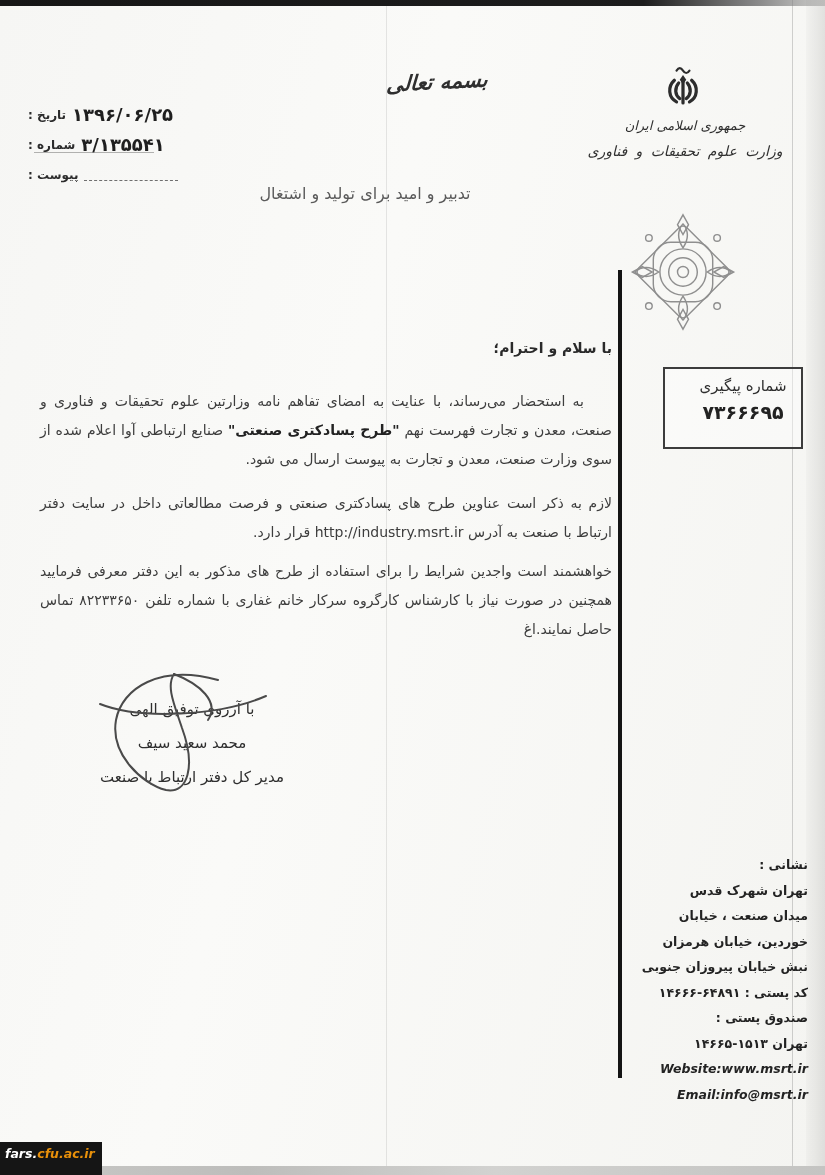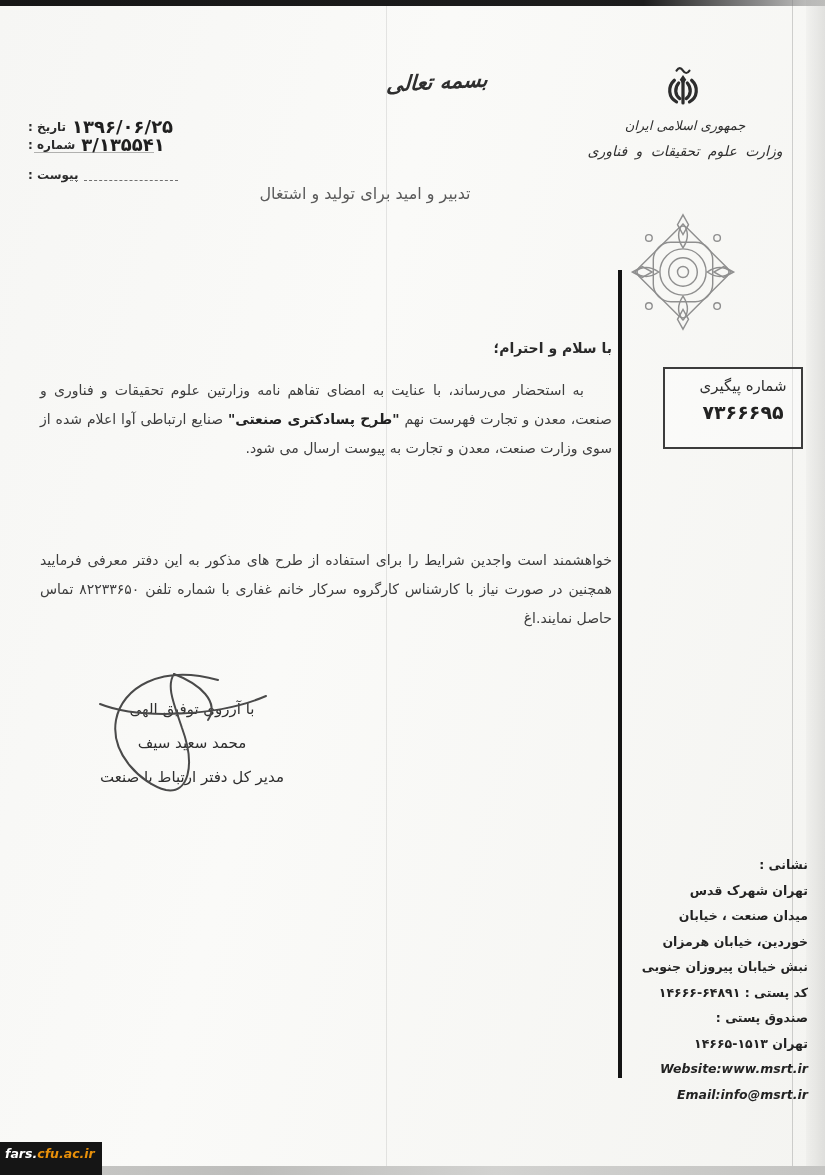--- a/index.html
+++ b/index.html
@@ -20,38 +20,38 @@
   .right-shadow{left:806px;top:0;width:19px;height:1175px;background:linear-gradient(to right,rgba(0,0,0,.02),rgba(0,0,0,.09));}
   
   .besmellah{left:362px;top:70px;width:150px;text-align:center;font-size:21px;font-weight:bold;font-style:italic;color:#2f2f2f;transform:rotate(-3deg) skewX(-6deg);}
   .emblem{left:656px;top:62px;width:54px;height:56px;}
   .hdr-country{left:596px;top:118px;width:178px;text-align:center;font-size:13px;font-style:italic;color:#2f2f2f;}
   .hdr-ministry{left:584px;top:143px;width:202px;text-align:center;font-size:14px;font-style:italic;color:#2f2f2f;font-family:Liberation Mono, monospace;}
   
   .meta-row{left:28px;width:172px;display:flex;flex-direction:row-reverse;align-items:center;justify-content:flex-start;gap:6px;}
   .meta-label{font-size:12px;font-weight:bold;color:#2c2c2c;white-space:nowrap;}
   .meta-value{font-size:18px;font-weight:bold;color:#1f1f1f;letter-spacing:1px;white-space:nowrap;}
-  .m-date{top:104px;margin-top:12px;}
+  .m-date{top:104px;}
   .m-number{top:134px;text-align:right;}
   .m-attach{top:168px;}
   .attach-dashes{display:inline-block;width:94px;border-bottom:1px dashed #6f6f6f;height:10px;}
   .number-line{left:34px;top:152px;width:120px;height:1px;background:rgba(90,90,90,.45);}
   .slogan{left:235px;top:184px;width:260px;text-align:center;font-size:16px;color:#5a5a5a;}
   
   .ornament{left:628px;top:210px;width:110px;height:124px;}
   .v-rule{left:618px;top:270px;width:4px;height:808px;background:#141414;}
   
   .tracking-box{left:663px;top:367px;width:116px;height:78px;border:2px solid #3c3c3c;background:rgba(255,255,255,.4);text-align:center;padding-left:20px;}
   .tracking-label{margin-top:8px;font-size:15px;color:#2e2e2e;}
   .tracking-number{margin-top:6px;font-size:19px;font-weight:bold;letter-spacing:2px;color:#222;}
   
   .col{left:40px;width:572px;}
   .recipient{top:254px;font-size:15px;font-weight:bold;line-height:30px;color:#262626;text-align:justify;}
   .salutation{top:340px;font-size:14px;font-weight:bold;color:#2a2a2a;text-align:right;}
-  .para{font-size:14px;line-height:29px;text-align:justify;color:#3d3d3d;}
+  .para{font-size:14px;line-height:29px;text-align:justify;color:#3d3d3d;margin-top:11px;}
   .p1{top:376px;text-indent:28px;}
   .p2{top:478px;}
   .p3{top:546px;}
   .hl{font-weight:bold;color:#222;}
   
   .sig-block{left:52px;top:692px;width:280px;text-align:center;}
   .sig-line{font-size:15px;color:#2e2e2e;line-height:34px;}
   .sig-svg{left:70px;top:662px;width:230px;height:140px;pointer-events:none;}
   
   .footer{left:575px;top:852px;width:233px;text-align:right;font-size:12.5px;font-weight:bold;line-height:25.5px;color:#232323;}
@@ -136,20 +136,23 @@
     <div class="tracking-label">شماره پیگیری</div>
     <div class="tracking-number">۷۳۶۶۶۹۵</div>
   </div>
 
   <div class="abs col salutation rtl">با سلام و احترام؛</div>
 
   <div class="abs col para p1 rtl">
     <span>به استحضار می‌رساند، با عنایت به امضای تفاهم نامه وزارتین علوم تحقیقات و فناوری و صنعت، معدن و تجارت فهرست نهم </span><span class="hl">"طرح پسادکتری صنعتی"</span><span> صنایع ارتباطی آوا اعلام شده از سوی وزارت صنعت، معدن و تجارت به پیوست ارسال می شود.</span>
   </div>
 
+  <div class="abs col para p2 rtl">
+    <span>لازم به ذکر است عناوین طرح های پسادکتری صنعتی و فرصت مطالعاتی داخل در سایت دفتر ارتباط با صنعت به آدرس </span><span class="ltr">http://industry.msrt.ir</span><span> قرار دارد.</span>
+  </div>
 
   <div class="abs col para p3 rtl">خواهشمند است واجدین شرایط را برای استفاده از طرح های مذکور به این دفتر معرفی فرمایید همچنین در صورت نیاز با کارشناس کارگروه سرکار خانم غفاری با شماره تلفن ۸۲۲۳۳۶۵۰ تماس حاصل نمایند.اغ</div>
 
   <div class="abs sig-block rtl">
     <div class="sig-line">با آرزوی توفیق الهی</div>
     <div class="sig-line">محمد سعید سیف</div>
     <div class="sig-line">مدیر کل دفتر ارتباط با صنعت</div>
   </div>
   <div class="abs sig-svg">
     <svg viewBox="0 0 230 140" width="230" height="140">

